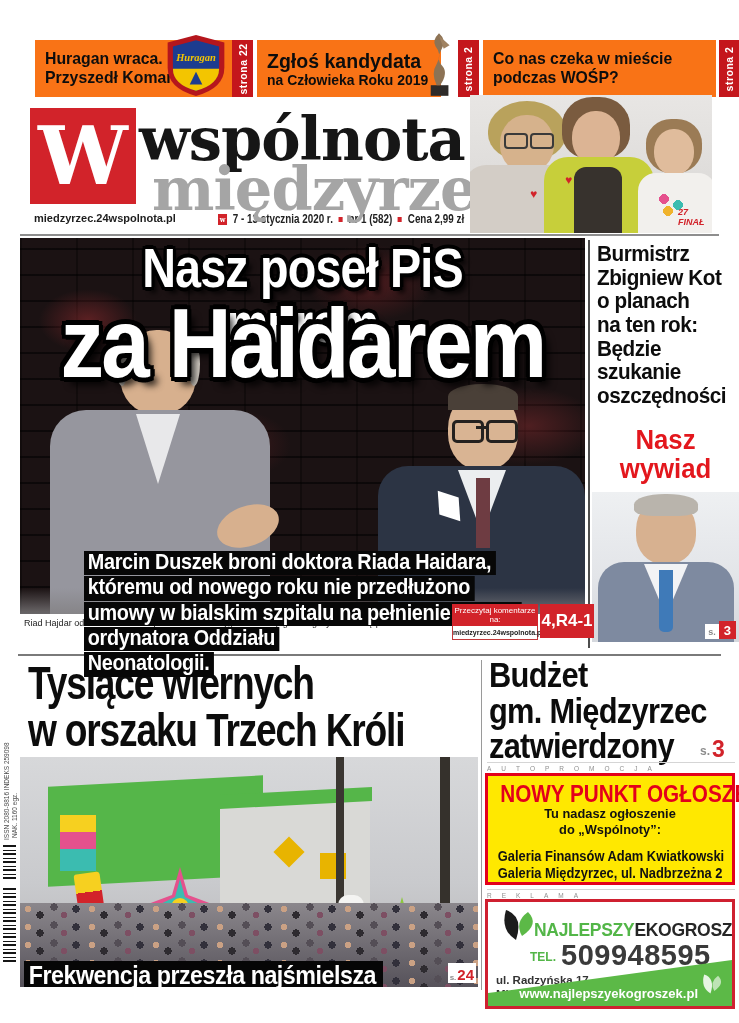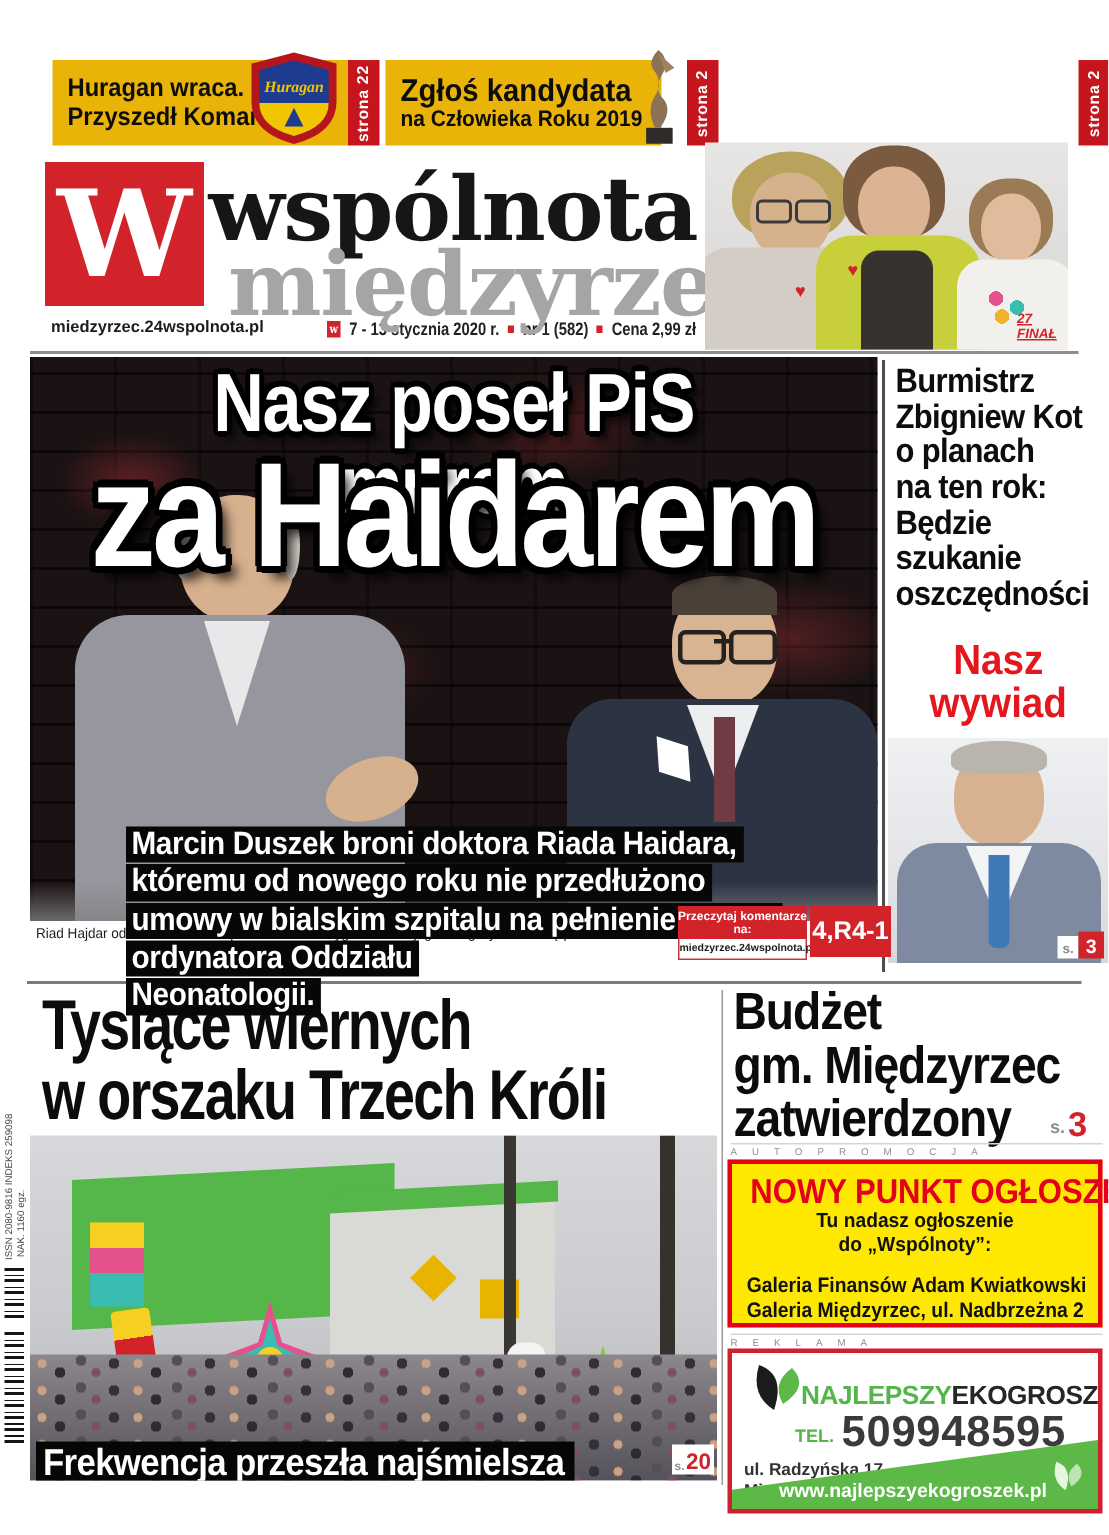--- a/index.html
+++ b/index.html
@@ -1,21 +1,21 @@
 <!DOCTYPE html>
 <html><head>
 <meta charset="utf-8">
 <style>
   html,body{margin:0;padding:0;background:#fff;}
   .page{position:relative;width:739px;height:1023px;background:#fff;overflow:hidden;
         font-family:"Liberation Sans",sans-serif;}
   .abs{position:absolute;}
 
   
-  .teaser{background:#eab308;display:flex;flex-direction:column;justify-content:center;padding-left:10px;box-sizing:border-box;}
+  .teaser{background:#f97316;display:flex;flex-direction:column;justify-content:center;padding-left:10px;box-sizing:border-box;}
   .teaser .tl{font-weight:bold;font-size:17px;line-height:1.1;color:#0d0d0d;white-space:nowrap;
               transform:scaleX(.93);transform-origin:0 50%;}
   .tab{background:#c4161c;display:flex;align-items:center;justify-content:center;}
   .tab span{transform:rotate(-90deg);white-space:nowrap;color:#fff;font-size:10.5px;font-weight:bold;letter-spacing:.5px;}
 
   
   .wlogo{background:#d2232a;display:flex;align-items:center;justify-content:center;
          font-family:"DejaVu Serif","Liberation Serif",serif;font-weight:bold;color:#fff;font-size:80px;}
   .kicker{font-size:12px;letter-spacing:6px;color:#3f3f3f;font-family:"Liberation Serif",serif;}
   .mtitle{font-family:"DejaVu Serif","Liberation Serif",serif;font-weight:bold;font-size:59px;line-height:.92;letter-spacing:-1px;}
@@ -47,21 +47,21 @@
        transform:scaleX(.88);transform-origin:50% 0;
        text-shadow:4px 4px 0 #000,-4px -4px 0 #000,4px -4px 0 #000,-4px 4px 0 #000,0 5px 0 #000,5px 0 0 #000,0 -5px 0 #000,-5px 0 0 #000,8px 8px 8px rgba(0,0,0,.8);}
   .bubble{background:#fff;border-radius:14px;padding:8px 6px;text-align:center;
           font-size:12.3px;font-weight:bold;color:#111;line-height:1.25;}
   .bubble .bl{display:block;transform:scaleX(.97);transform-origin:50% 50%;white-space:nowrap;}
   .bubble-tail{width:22px;height:22px;background:#fff;transform:rotate(18deg) skew(22deg);}
   .standfirst{line-height:1.04;transform:scaleX(.97);transform-origin:0 0;}
   .standfirst .strip{display:inline-block;background:#070707;color:#fff;font-weight:bold;font-size:21.5px;
                      letter-spacing:-.3px;padding:0 5px 2px 4px;margin-bottom:1px;transform:scaleX(.95);transform-origin:0 50%;white-space:nowrap;}
   .combox{width:86px;}
-  .combox .chead{background:#d2232a;color:#fff;font-size:8px;font-weight:bold;text-align:center;padding:2px 0;}
+  .combox .chead{background:#d2232a;color:#fff;font-size:8px;font-weight:normal;text-align:center;padding:2px 0;}
   .combox .cbody{background:#fff;border:1px solid #c2383a;border-top:none;color:#1a1a1a;font-size:7px;font-weight:bold;
                  text-align:center;padding:3px 0;transform-origin:50% 0;}
   .pagesbadge{background:#d2232a;color:#fff;font-size:17px;font-weight:bold;display:flex;align-items:center;justify-content:center;}
   .photocap{font-size:9.5px;color:#1c1c1c;transform:scaleX(.95);transform-origin:0 50%;white-space:nowrap;}
 
   
   .ivhead{font-size:22.5px;font-weight:bold;color:#0d0d0d;line-height:1.05;letter-spacing:-.5px;
           transform:scaleX(.92);transform-origin:0 0;white-space:nowrap;}
   .ivlabel{font-size:28px;font-weight:bold;color:#e3171d;text-align:center;line-height:1.02;transform:scaleX(.92);transform-origin:50% 0;}
   .kotphoto{background:linear-gradient(180deg,#eef0f2 0%,#e2e4e8 60%,#d5d8dd 100%);overflow:hidden;}
@@ -147,20 +147,24 @@
     <svg width="38" height="66" viewBox="0 0 30 56">
       <rect x="8" y="46" width="15" height="9" fill="#2e2b29"></rect>
       <path d="M15 2 Q22 8 17 16 Q12 24 18 30 Q23 36 16 46 L13 46 Q8 36 13 28 Q18 20 12 13 Q9 8 15 2 Z" fill="#8d7355"></path>
       <path d="M15 4 L24 12 L19 15 Z" fill="#a08261"></path>
     </svg>
   </div>
   <div class="abs tab" style="left:458px;top:40px;width:21px;height:57px;">
     <span>strona 2</span>
   </div>
 
+  <div class="abs teaser" style="left:483px;top:40px;width:233px;height:57px;">
+    <div class="tl">Co nas czeka w mieście</div>
+    <div class="tl">podczas WOŚP?</div>
+  </div>
   <div class="abs tab" style="left:719px;top:40px;width:20px;height:57px;">
     <span>strona 2</span>
   </div>
 
   <div class="abs wlogo" style="left:30px;top:108px;width:106px;height:96px;">
     <span>W</span>
   </div>
   <div class="abs mtitle black" style="left:139px;top:113px;z-index:1;">wspólnota</div>
   <div class="abs mtitle gray" style="left:152px;top:163px;z-index:1;">międzyrzec</div>
   <div class="abs site" style="left:34px;top:212px;">miedzyrzec.24wspolnota.pl</div>
@@ -190,21 +194,21 @@
     <div class="abs" style="left:104px;top:72px;width:48px;height:68px;background:#37322d;border-radius:12px 12px 0 0;"></div>
     <div class="abs" style="left:95px;top:78px;color:#d2232a;font-size:12px;">♥</div>
 
     <div class="abs" style="left:176px;top:24px;width:56px;height:54px;background:#9b7b55;border-radius:45%;"></div>
     <div class="abs" style="left:184px;top:34px;width:40px;height:46px;background:#e0bc9c;border-radius:48%;"></div>
     <div class="abs" style="left:168px;top:78px;width:78px;height:62px;background:#f2f0ed;border-radius:18px 18px 0 0;"></div>
     <div class="abs" style="left:186px;top:96px;width:34px;height:28px;background:
          radial-gradient(8px 8px at 8px 8px,#e5518d 60%,transparent 61%),
          radial-gradient(8px 8px at 22px 14px,#3bbcb0 60%,transparent 61%),
          radial-gradient(8px 8px at 12px 20px,#f0b32c 60%,transparent 61%);"></div>
-    <div class="abs" style="left:208px;top:112px;color:#d2232a;font-size:9px;font-weight:bold;font-style:italic;text-decoration:underline;">27 FINAŁ</div>
+    <div class="abs" style="left:208px;top:112px;color:#d2232a;font-size:9px;font-weight:bold;font-style:italic;">27 FINAŁ</div>
   </div>
 
   <div class="abs rule" style="left:20px;top:234px;width:699px;height:1.5px;"></div>
 
   <div class="abs leadphoto" style="left:20px;top:238px;width:565px;height:376px;">
 
     <div class="abs" style="left:100px;top:92px;width:76px;height:84px;background:#d7b08e;border-radius:48% 48% 44% 44%;"></div>
     <div class="abs" style="left:96px;top:104px;width:12px;height:44px;background:#cfc9c0;border-radius:50%;"></div>
     <div class="abs" style="left:168px;top:104px;width:12px;height:44px;background:#cfc9c0;border-radius:50%;"></div>
     <div class="abs" style="left:30px;top:172px;width:220px;height:204px;background:#96969e;border-radius:36px 36px 0 0;"></div>
@@ -300,21 +304,21 @@
     <div class="abs" style="left:56px;top:116px;width:26px;height:38px;background:linear-gradient(180deg,#f6d020 50%,#d2232a 50%);border-radius:3px;transform:rotate(-8deg);"></div>
     <div class="abs" style="left:318px;top:138px;width:26px;height:62px;background:#f4f4f2;border-radius:10px 10px 0 0;"></div>
     <div class="abs crowd" style="left:0;bottom:0;width:100%;height:84px;"></div>
 
     <div class="abs ovl" style="left:4px;top:176px;z-index:3;margin-top:28px;">
       <div><span class="strip">Frekwencja przeszła najśmielsza</span></div>
       <div><span class="strip">oczekiwania organizatorów.</span></div>
     </div>
     <div class="abs s24box" style="right:2px;bottom:4px;height:18px;z-index:3;">
       <span class="sp">s.</span>
-      <span class="sn">20</span>
+      <span class="sn">24</span>
     </div>
   </div>
 
   <div class="abs vtext" style="left:3px;top:690px;height:150px;">
     <span>ISSN 2080-9816</span>&nbsp;<span>INDEKS 259098</span>
   </div>
   <div class="abs vtext" style="left:11px;top:748px;height:90px;">NAK. 1160 egz.</div>
   <div class="abs barcode" style="left:3px;top:845px;width:13px;height:34px;"></div>
   <div class="abs barcode" style="left:3px;top:886px;width:13px;height:76px;"></div>
 

